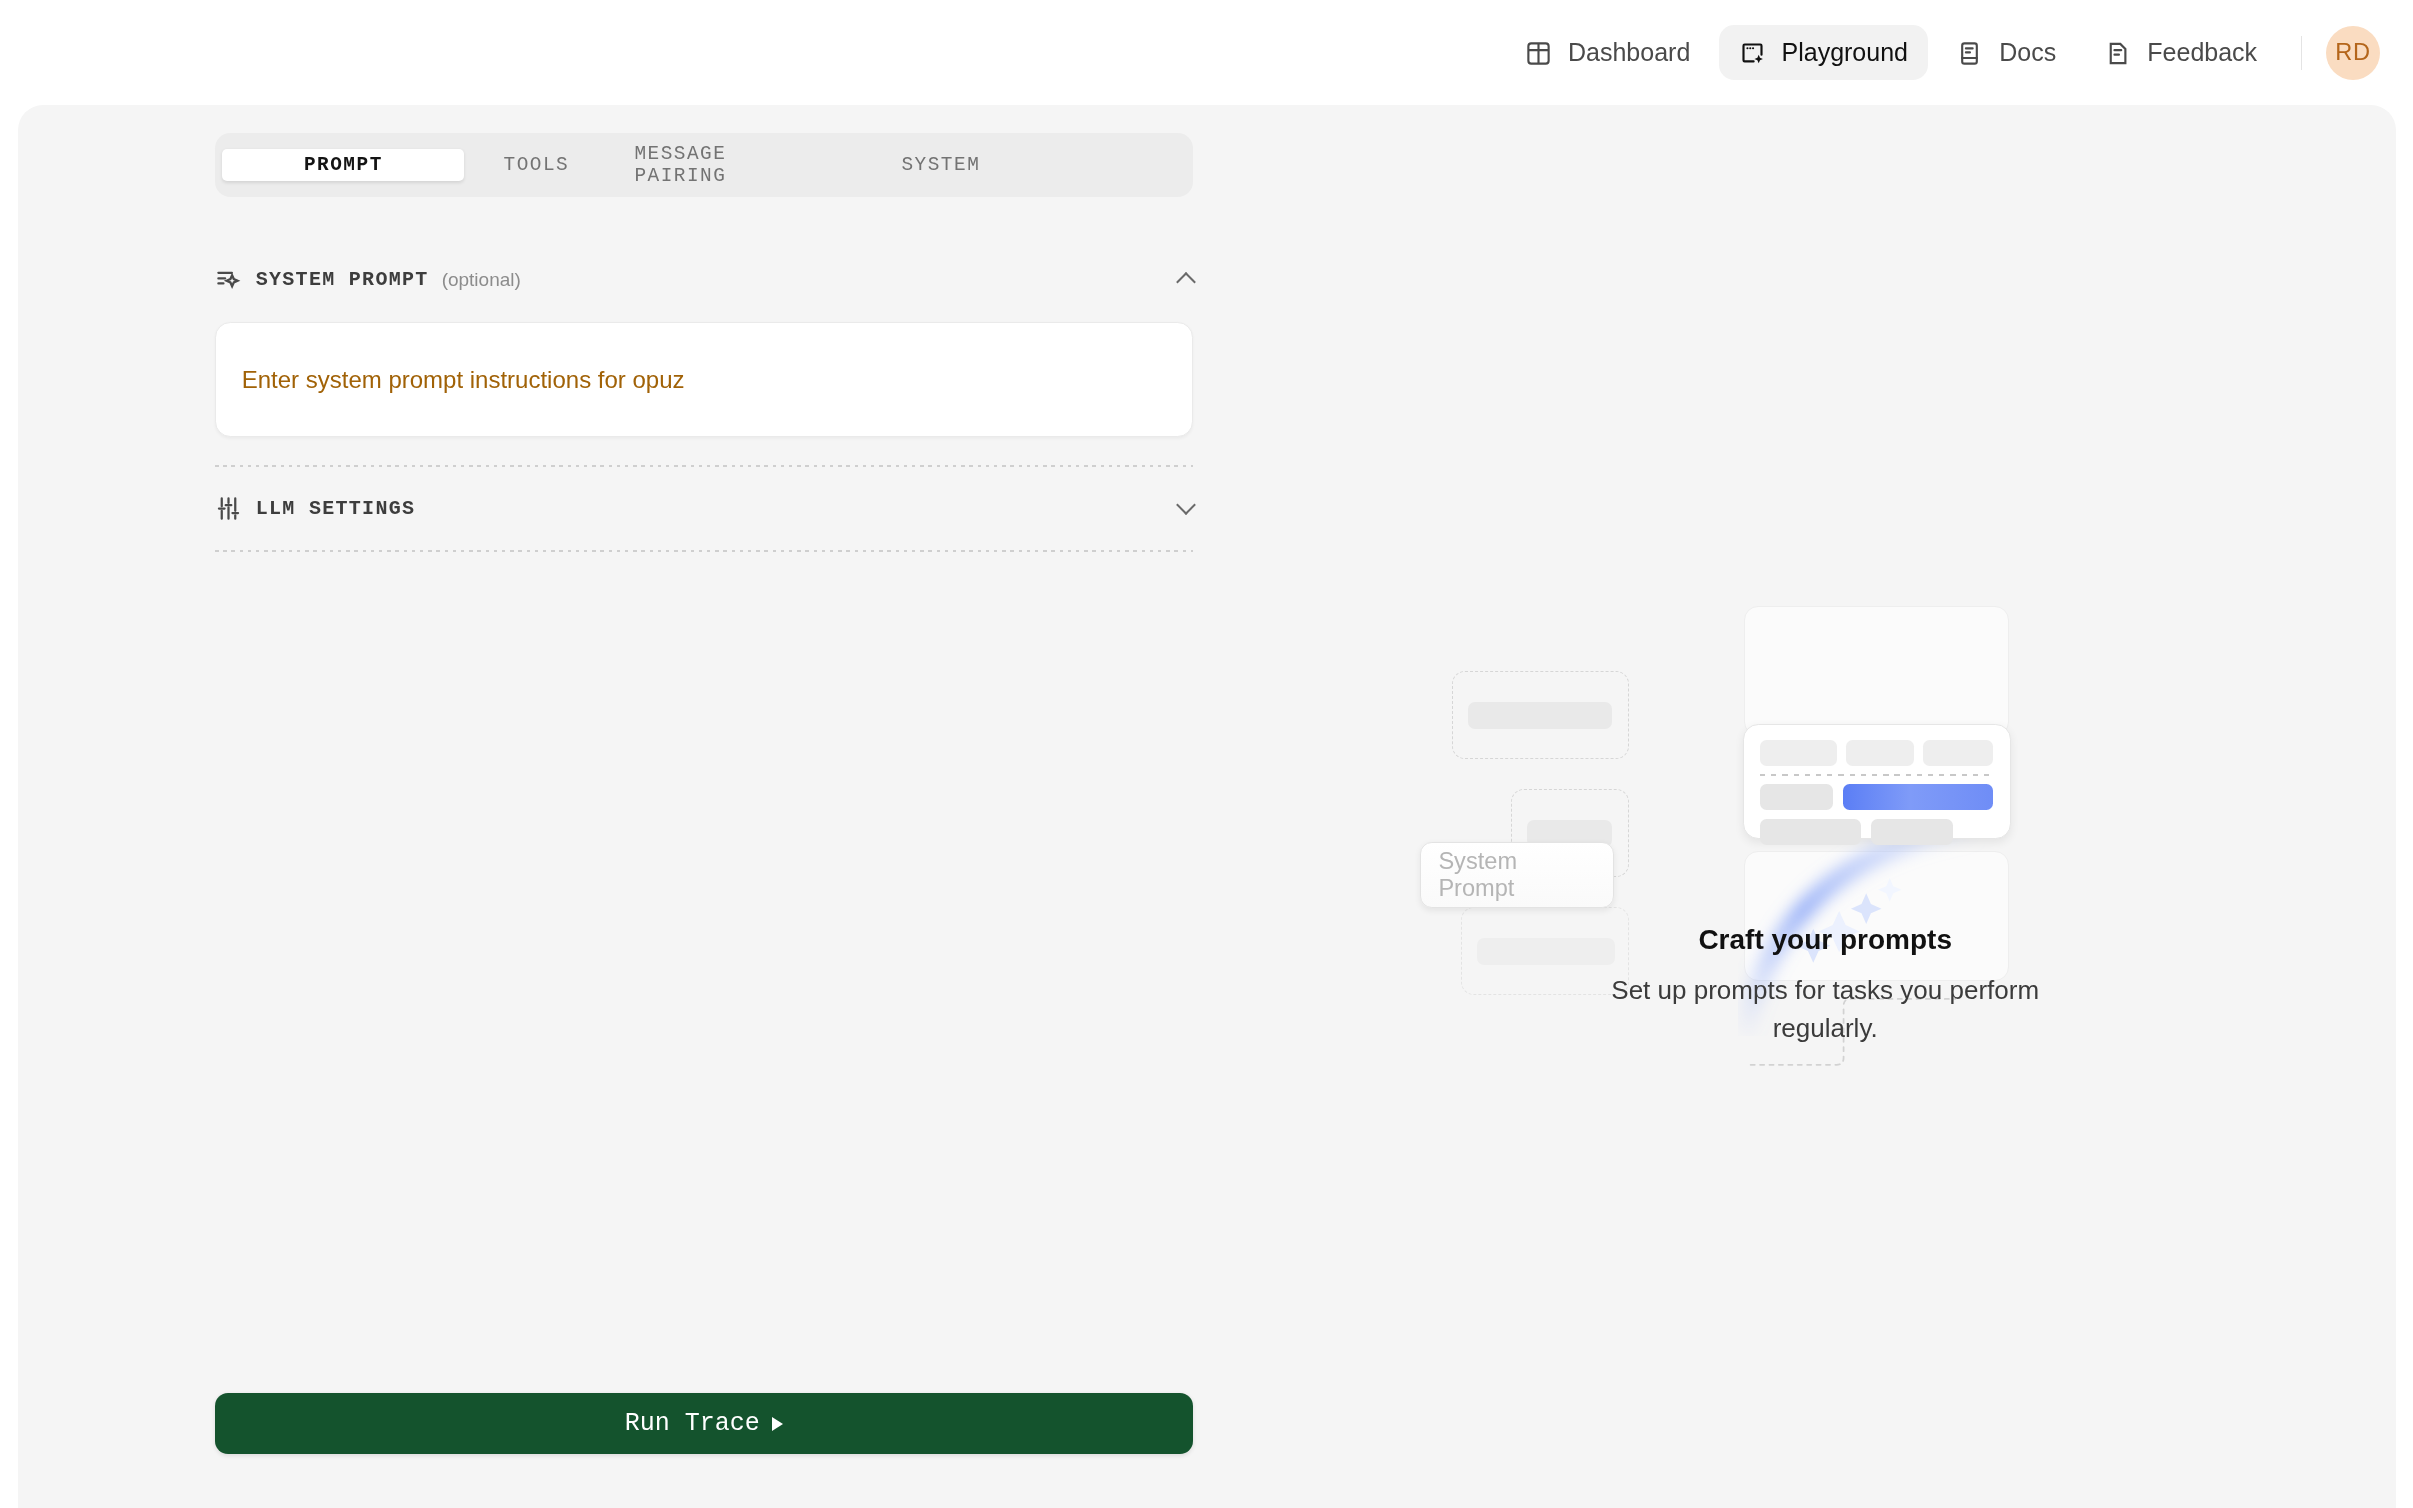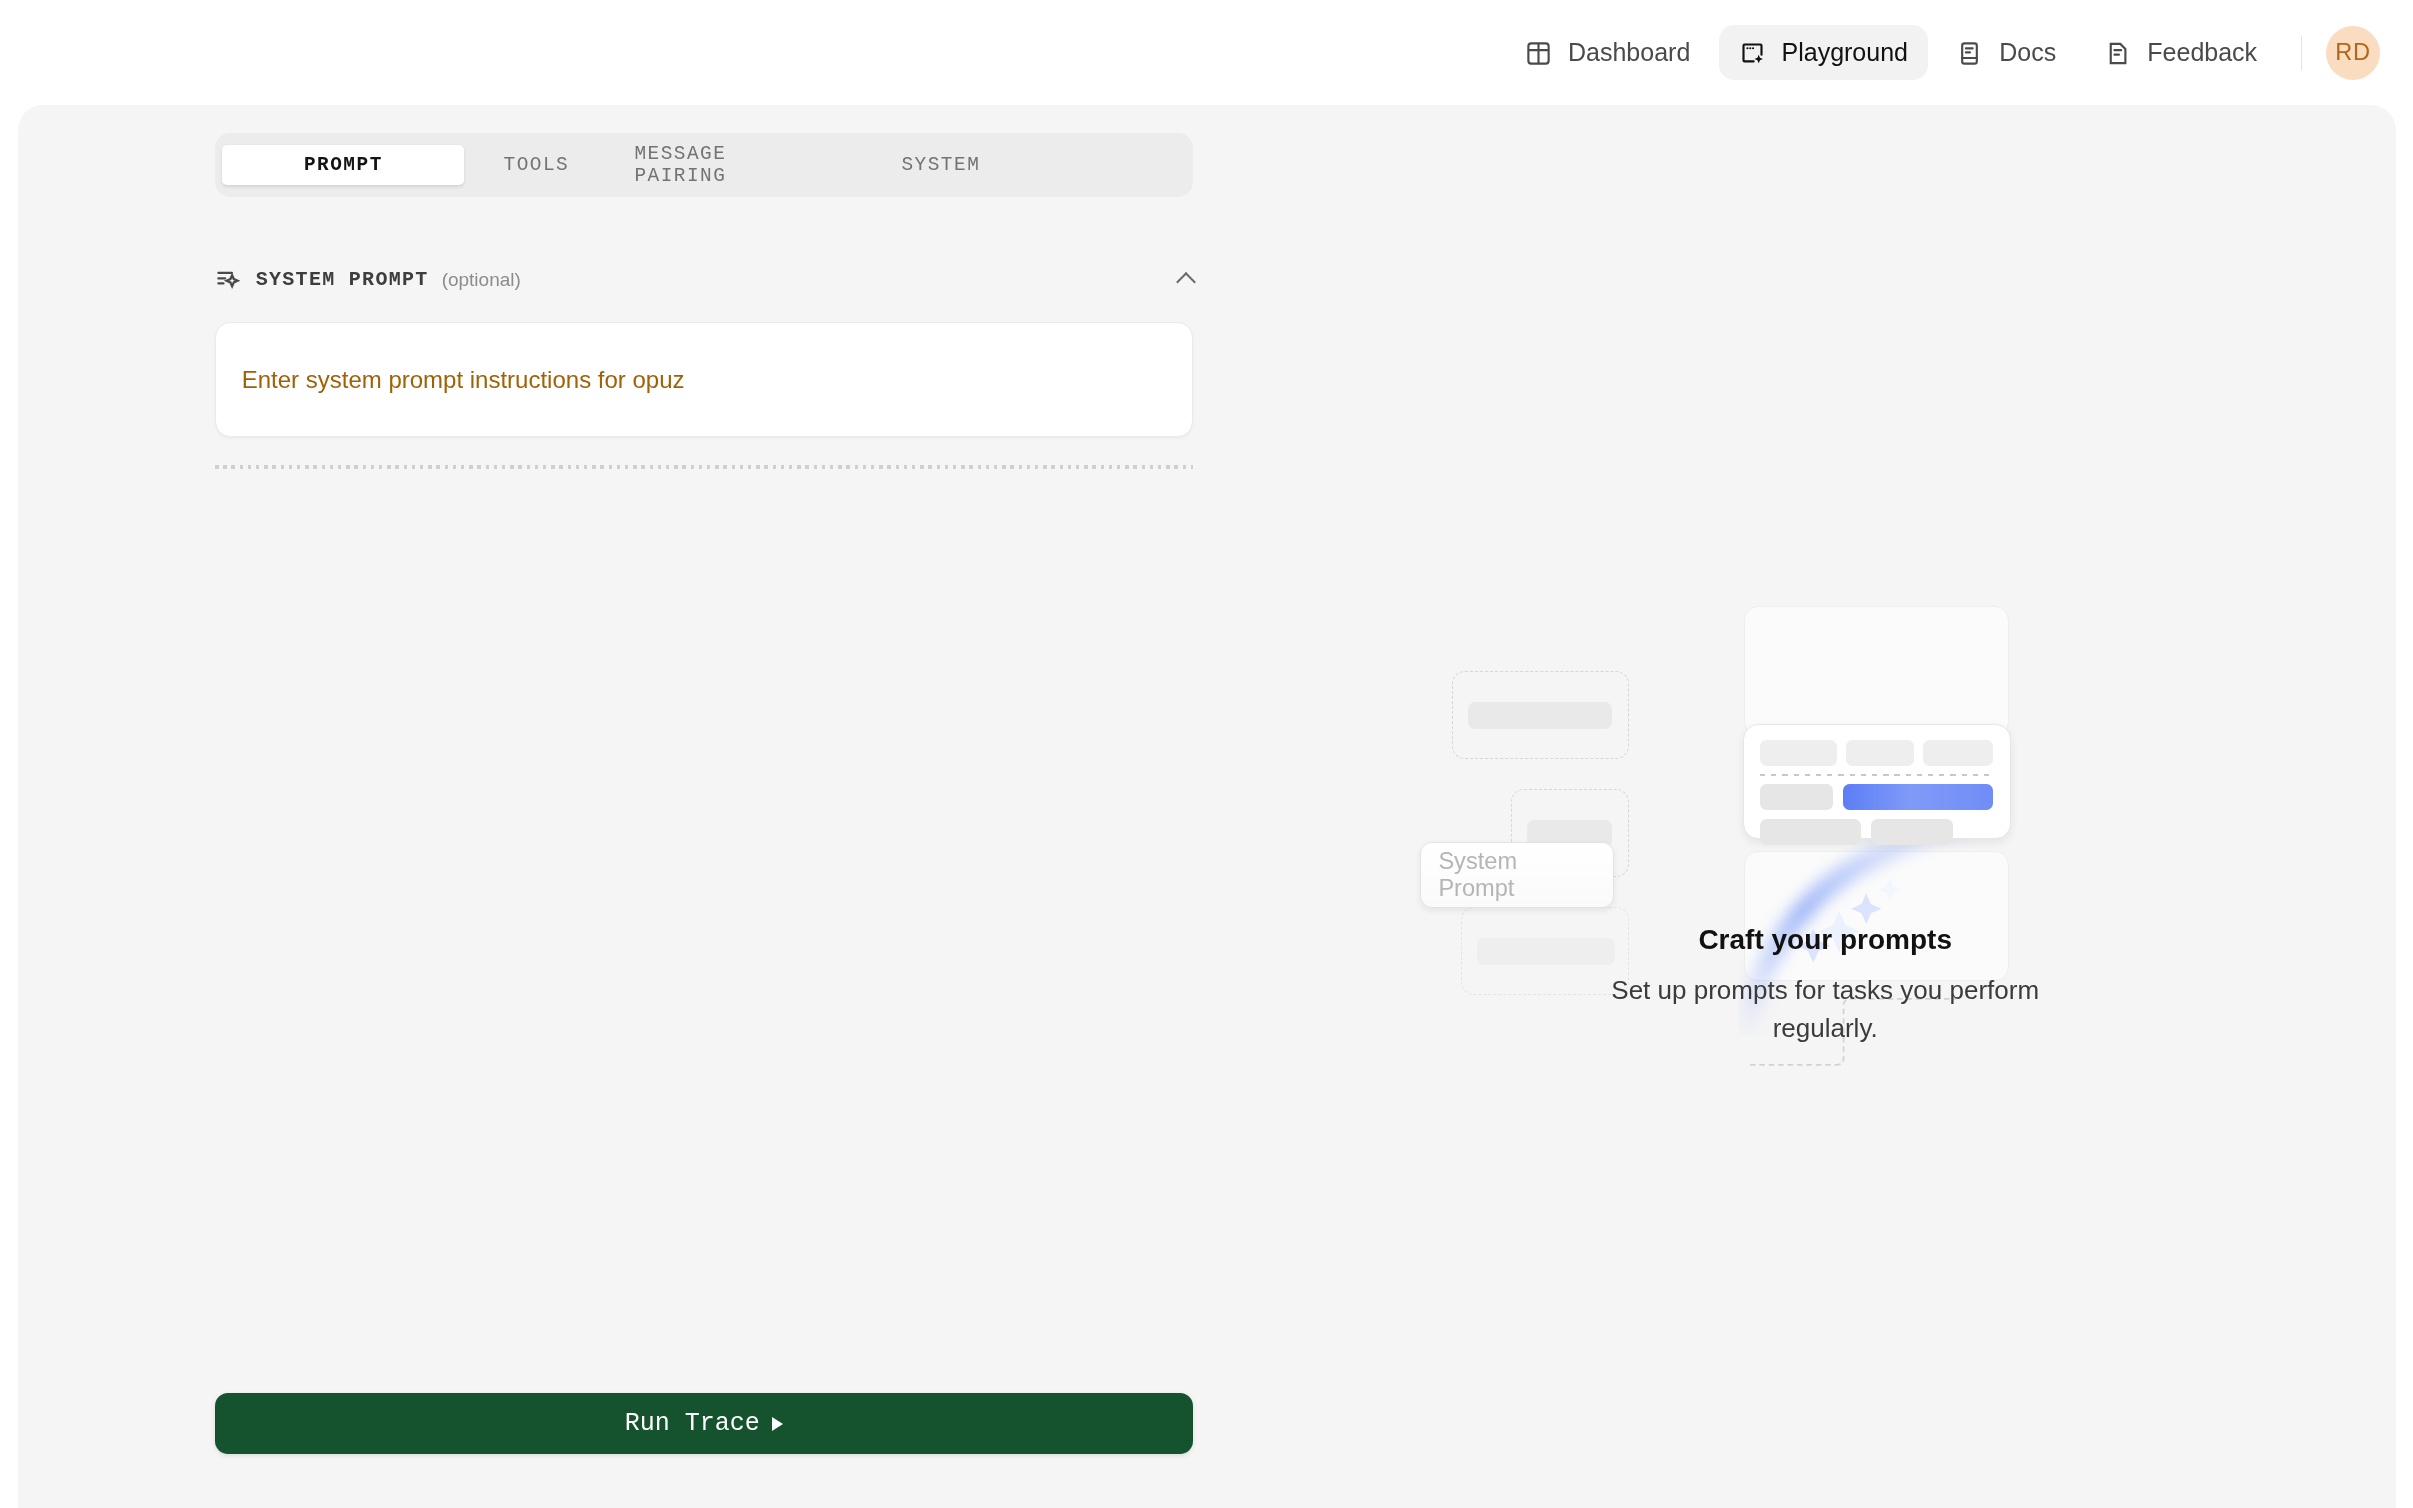--- a/index.html
+++ b/index.html
@@ -83,21 +83,21 @@
   .tabbar {
     display: flex; align-items: center;
     background: #ececec;
     border-radius: 15.3px;
     padding: 7.7px;
     height: 64px;
     width: 978px;
   }
   .tab {
     flex: 0 0 auto;
-    height: 40px;
+    height: 32px;
     display: flex; align-items: center; justify-content: center;
     font-family: "Liberation Mono", monospace;
     font-size: 19.4px;
     letter-spacing: 1.5px;
     color: #737373;
     border-radius: 5px;
     padding: 0 26px;
   }
   .tab.active {
     background: #ffffff; color: #141414; font-weight: 700;
@@ -328,20 +328,30 @@
       <span class="sec-opt">(optional)</span>
       <span class="sec-chev up"></span>
     </div>
 
     <div class="prompt-box">
       <span class="prompt-placeholder">Enter system prompt instructions for opuz</span>
     </div>
 
     <div class="dotted-div"></div>
 
+    <div class="llm-block">
+      <div class="section-head llm">
+        <svg width="27" height="27" viewBox="0 0 24 24" fill="none" stroke="#4a4a4a" stroke-width="2" stroke-linecap="round">
+          <path d="M6 3v7M6 14v7M12 3v4M12 11v10M18 3v11M18 18v3"></path>
+          <path d="M3.5 12h5M9.5 9h5M15.5 16h5"></path>
+        </svg>
+        <span class="sec-title">LLM SETTINGS</span>
+        <span class="sec-chev down"></span>
+      </div>
+    </div>
 
     <div class="dotted-div" style="margin-top:0;"></div>
 
     <button class="run-btn">
       <span>Run Trace</span>
       <span class="play-tri"></span>
     </button>
   </div>
 
   <div class="right-panel">

